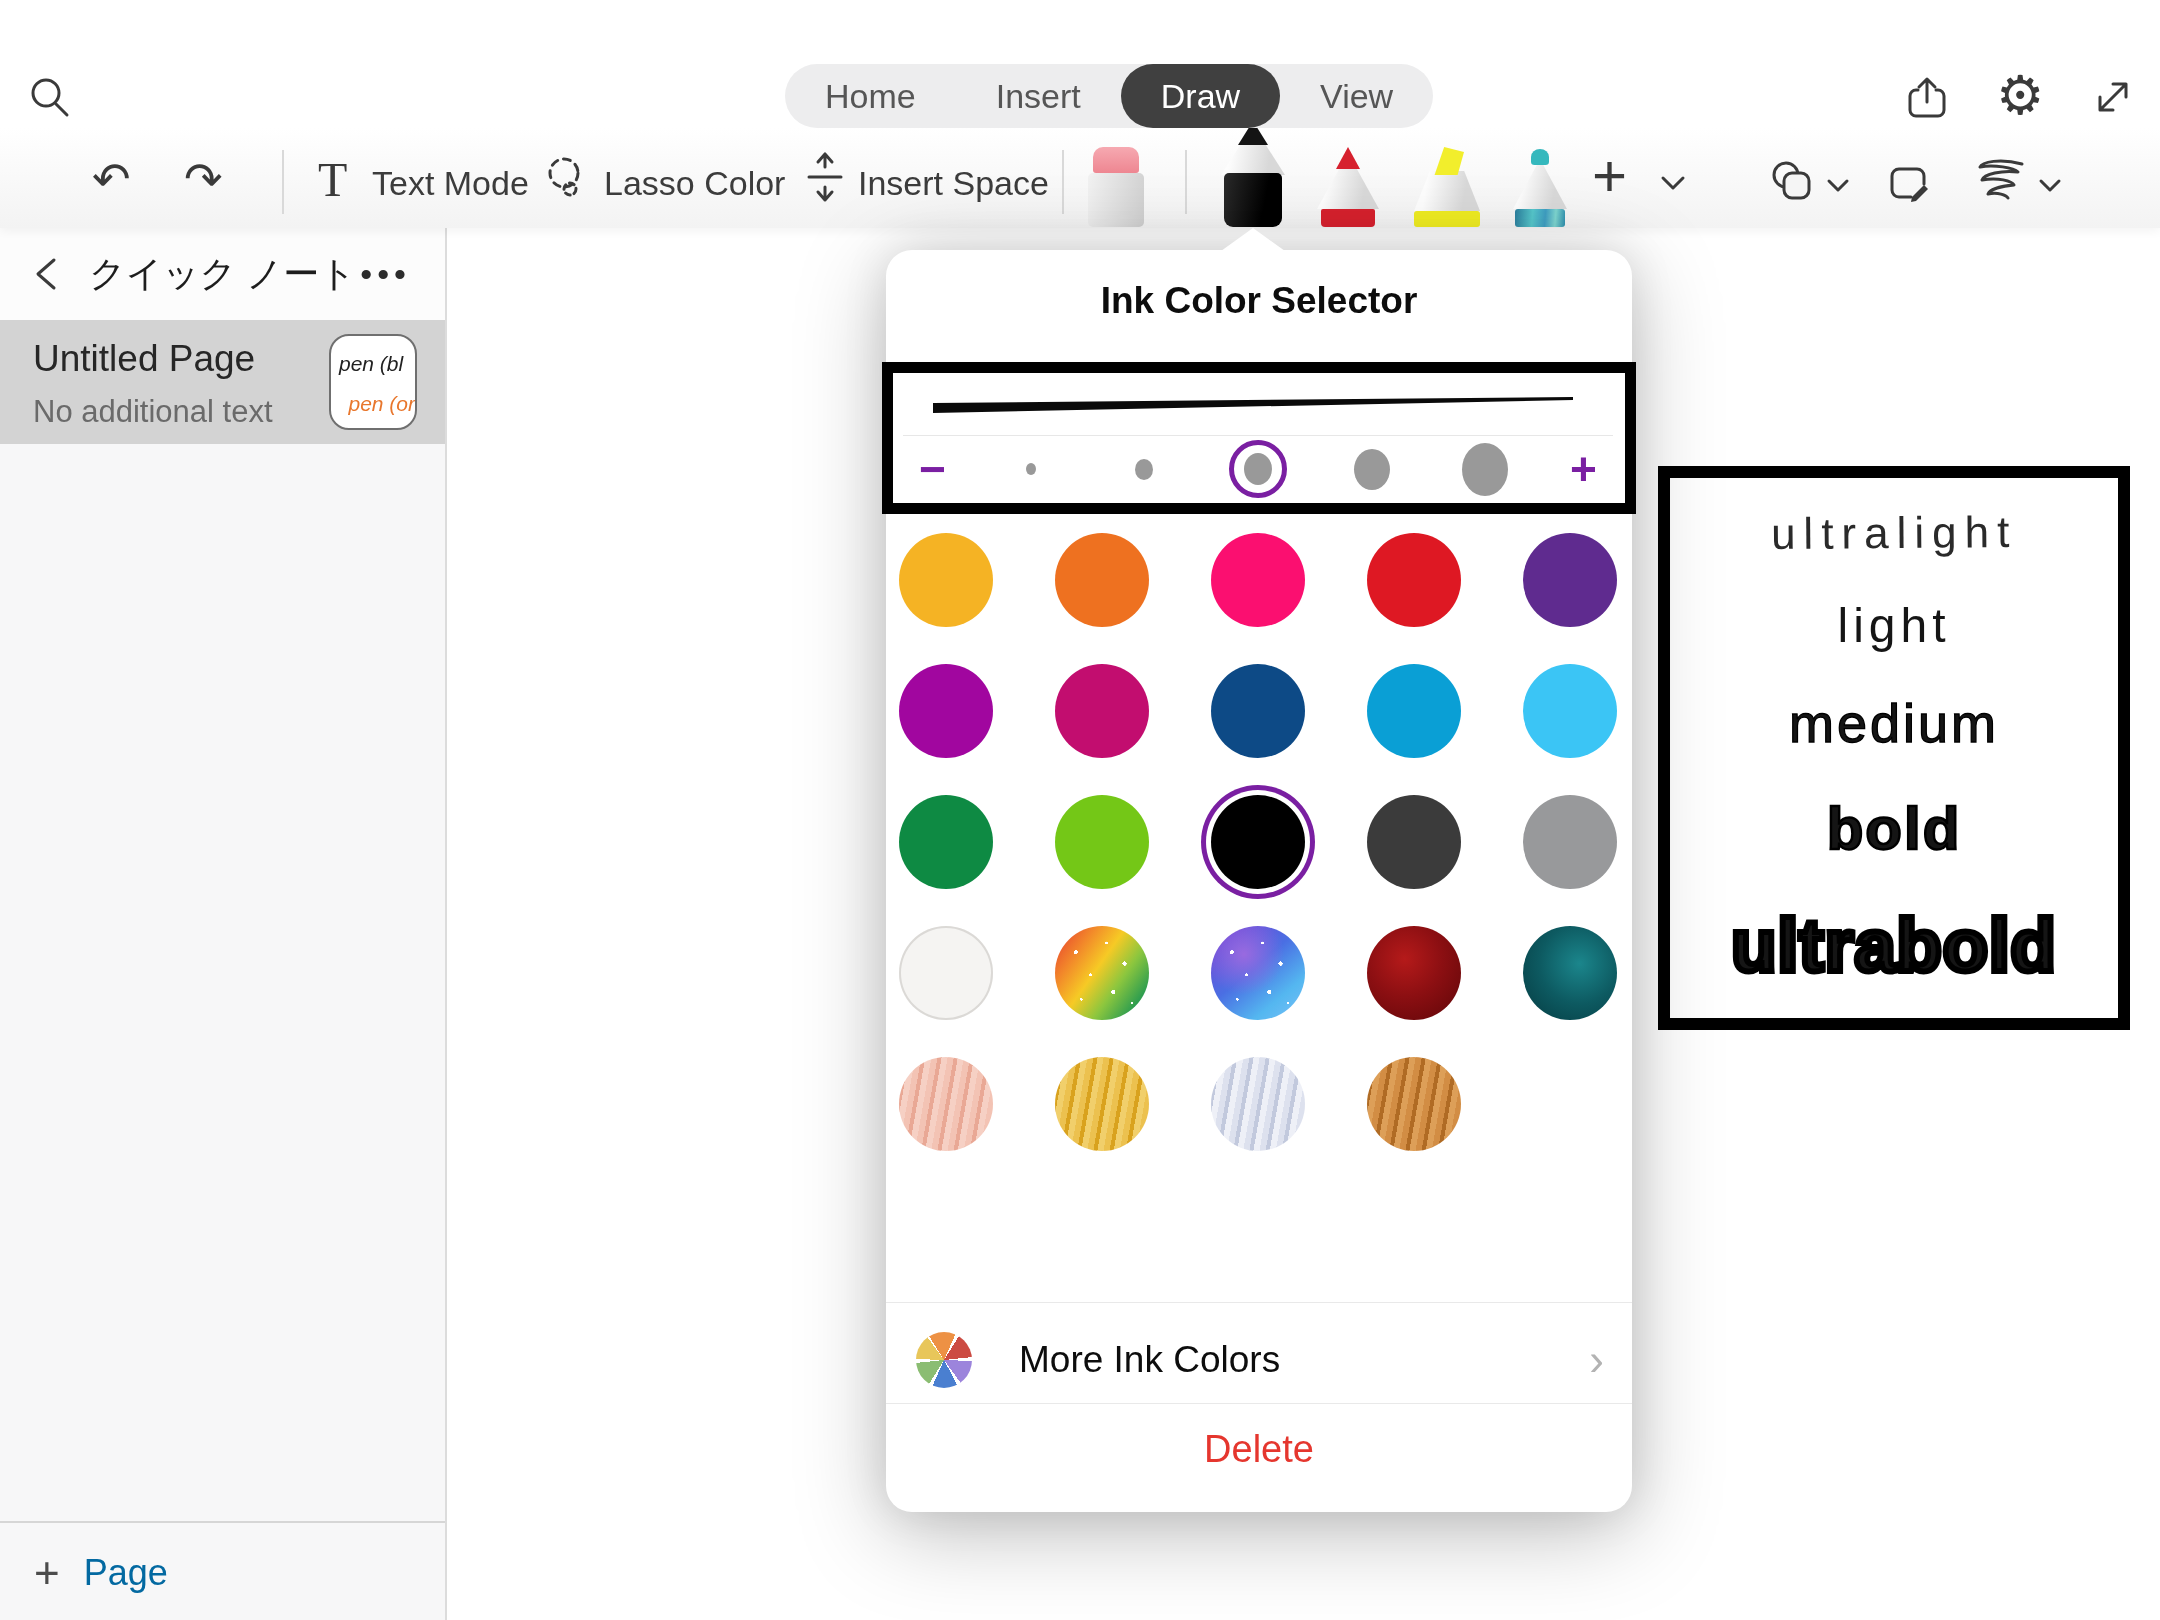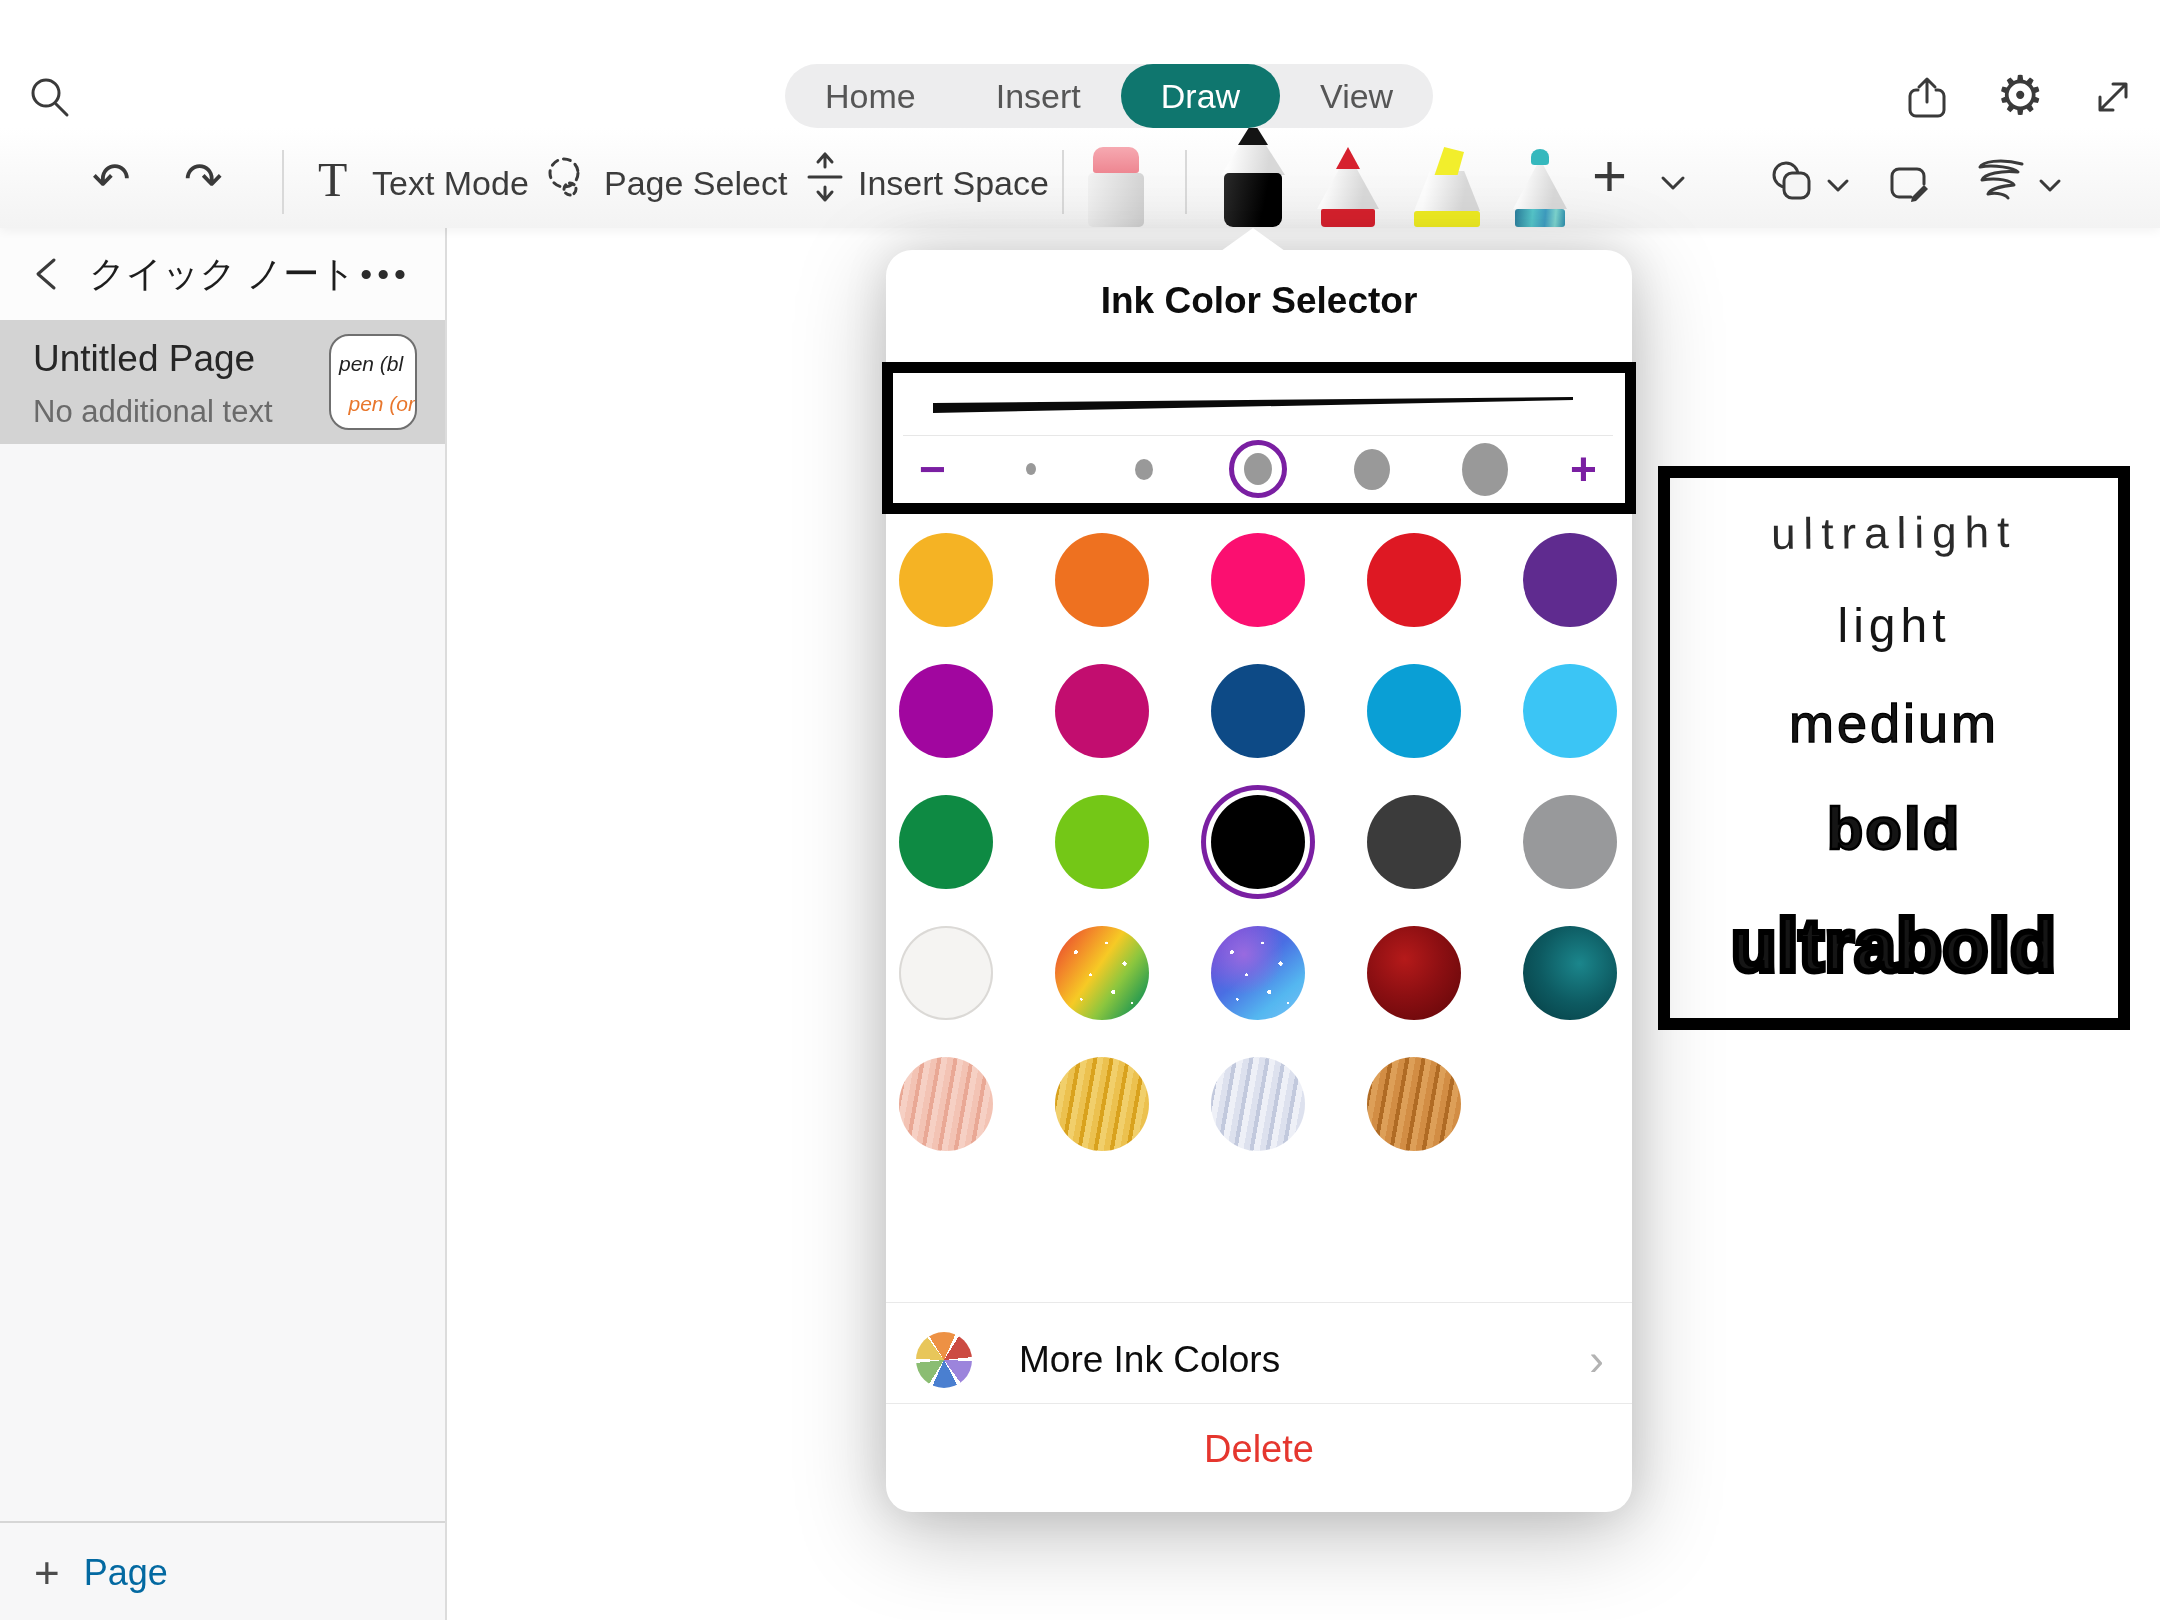--- a/index.html
+++ b/index.html
@@ -14,21 +14,21 @@
   .chrome .row2bg{position:absolute; left:0; top:128px; width:100%; height:100px;
           background:linear-gradient(#ffffff,#f3f3f3);}
   .iconbtn{position:absolute; display:flex; align-items:center; justify-content:center; color:var(--ink);}
   .glyph{font-size:46px; line-height:1; color:var(--ink);}
   svg.ic{stroke:var(--ink); stroke-width:3; fill:none; stroke-linecap:round; stroke-linejoin:round;}
 
   
   .tabbar{position:absolute; left:785px; top:64px; height:64px; border-radius:32px; background:#ededee;
           display:flex; align-items:center; z-index:5;}
   .tab{height:64px; line-height:64px; padding:0 40px; font-size:34px; color:#565656; border-radius:32px; white-space:nowrap;}
-  .tab.active{background:#0f766e; color:#fff; font-weight:400;}
+  .tab.active{background:#404040; color:#fff; font-weight:400;}
 
   
   .tool-label{position:absolute; top:164px; font-size:34px; color:#3c3c3c; white-space:nowrap;}
   .tdiv{position:absolute; top:150px; width:2px; height:64px; background:#d9d9d9;}
   .serifT{font-family:"Liberation Serif","DejaVu Serif",serif; font-size:48px; color:#3a3a3a;}
 
   
   .pen{position:absolute; width:90px; height:106px; bottom:0;}
   .pen>div{position:absolute;}
   .tri{clip-path:polygon(50% 0,100% 100%,0 100%);}
@@ -280,21 +280,21 @@
       <span class="serifT">T</span>
     </div>
     <div class="tool-label" style="left:372px;">Text Mode</div>
 
     <div class="iconbtn" style="left:540px; top:152px;">
       <svg class="ic" width="52" height="52" viewBox="0 0 52 52">
         <circle cx="24" cy="21" r="14" stroke-dasharray="7 6"></circle>
         <circle cx="30" cy="37" r="6" stroke-dasharray="5 4"></circle>
       </svg>
     </div>
-    <div class="tool-label" style="left:604px;">Page Select</div>
+    <div class="tool-label" style="left:604px;">Lasso Color</div>
 
     <div class="iconbtn" style="left:800px; top:150px;">
       <svg class="ic" width="50" height="54" viewBox="0 0 50 54">
         <path d="M25 4 v13 M25 4 l-7 8 M25 4 l7 8 M9 27 h32 M25 50 v-13 M25 50 l-7 -8 M25 50 l7 -8"></path>
       </svg>
     </div>
     <div class="tool-label" style="left:858px;">Insert Space</div>
 
     <div class="tdiv" style="left:1062px;"></div>
 

